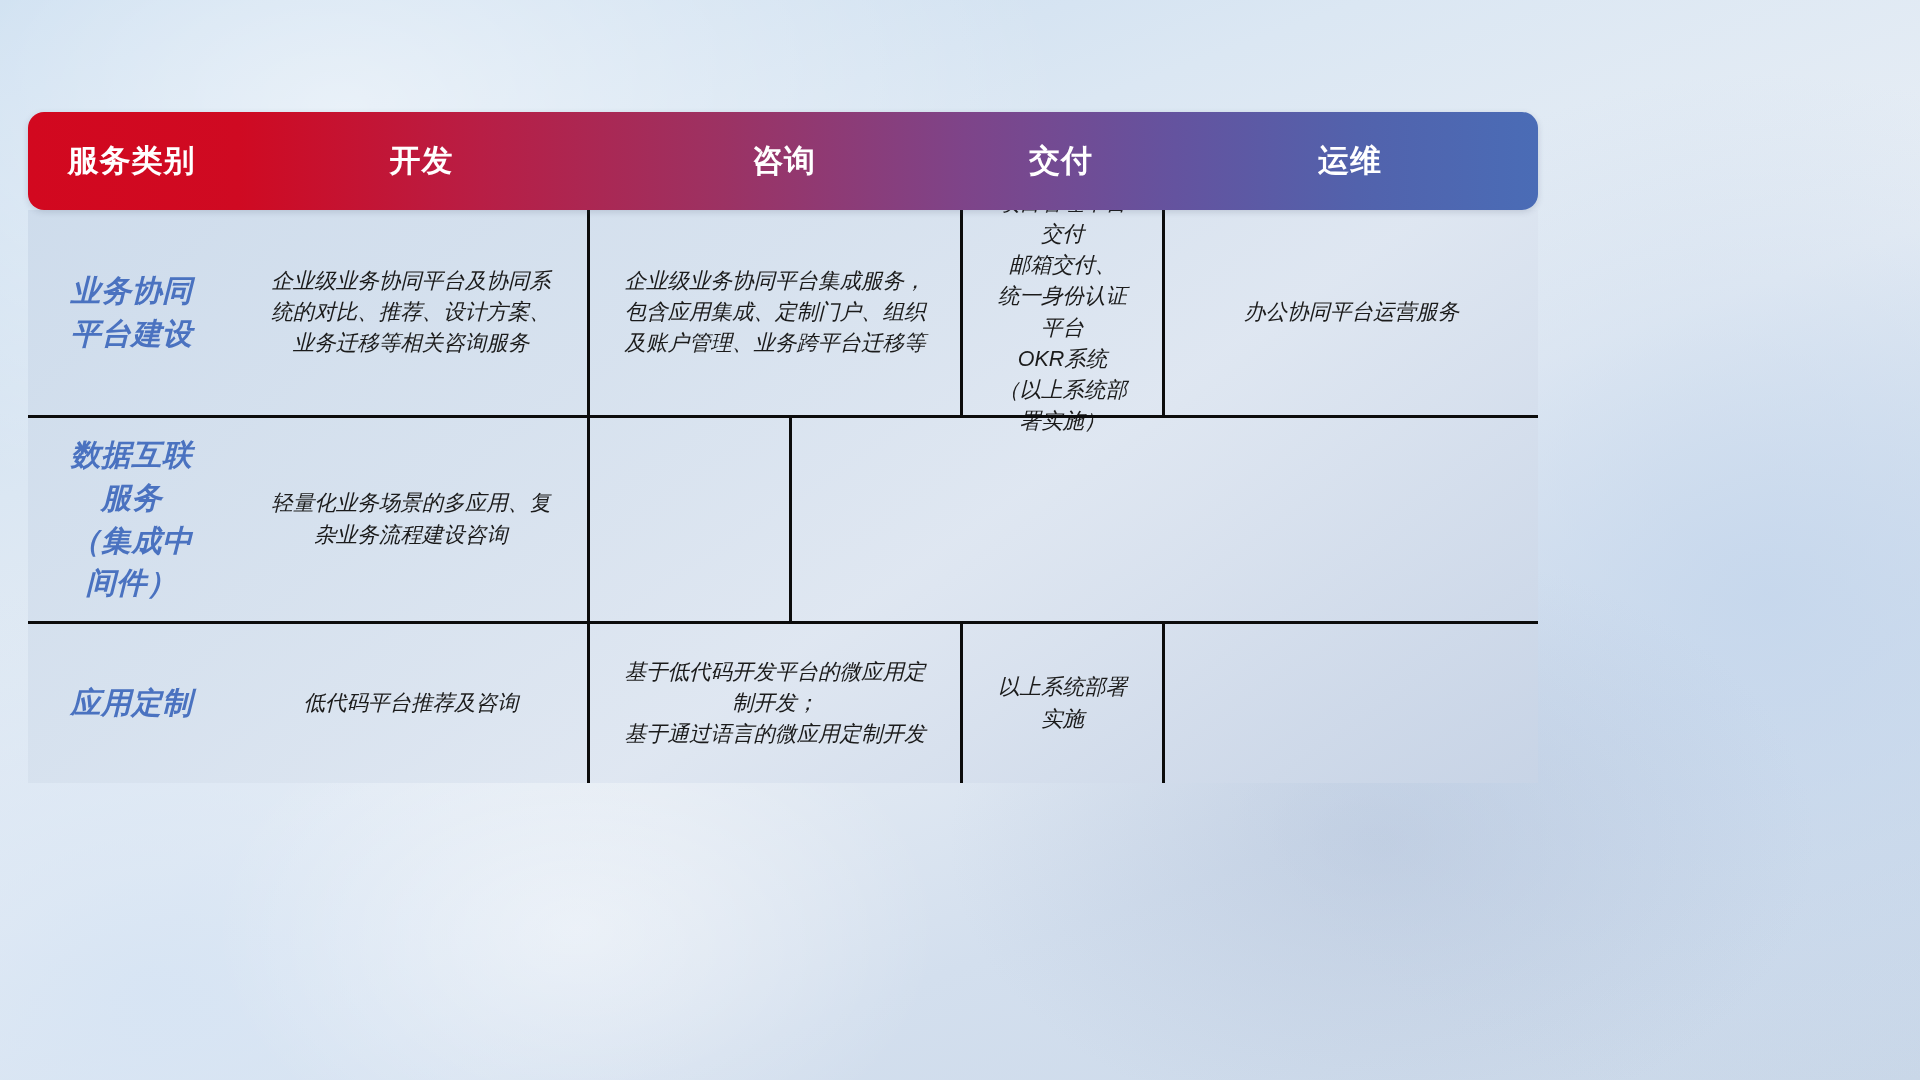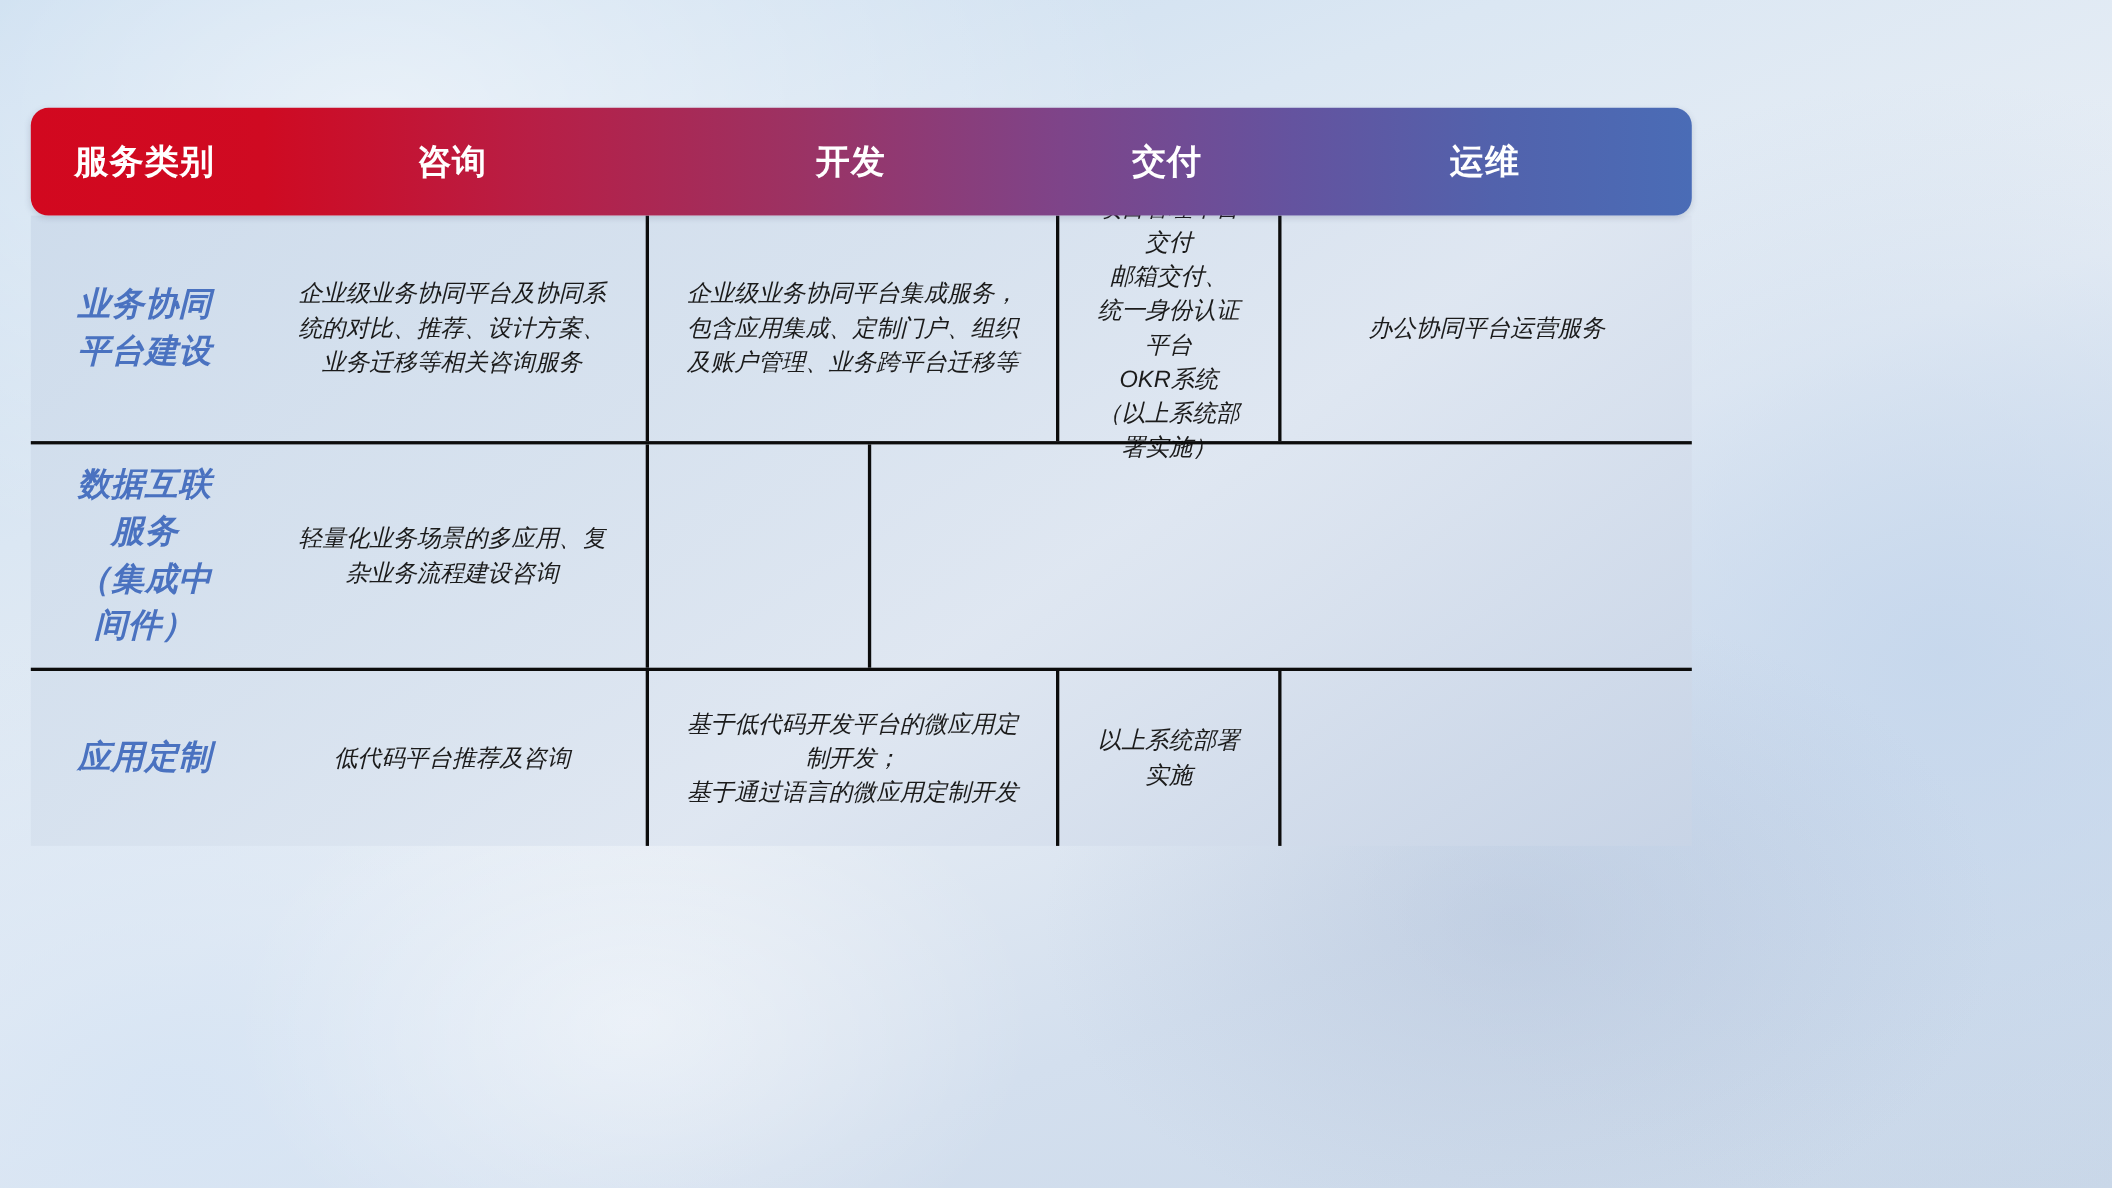--- a/index.html
+++ b/index.html
@@ -31,21 +31,21 @@
     inset: 0;
     background:
       radial-gradient(620px 420px at 72% 78%, rgba(170,185,210,0.40) 0%, rgba(170,185,210,0) 70%),
       radial-gradient(520px 360px at 30% 86%, rgba(255,255,255,0.45) 0%, rgba(255,255,255,0) 70%);
   }
 
   
   #table-wrap {
     position: absolute;
     left: 28px;
-    top: 98px;
+    top: 112px;
     width: 1510px;
     height: 662px;
   }
 
   
   .thead {
     position: relative;
     height: 98px;
     border-radius: 16px;
     background: linear-gradient(90deg,
@@ -127,22 +127,22 @@
 </style>
 </head>
 <body>
 
 <div id="bg"></div>
 
 <div id="table-wrap">
 
   <div class="thead">
     <div class="th c1">服务类别</div>
+    <div class="th c3">开发</div>
     <div class="th c2">咨询</div>
-    <div class="th c3">开发</div>
     <div class="th c4">交付</div>
     <div class="th c5">运维</div>
   </div>
 
   <div class="tbody">
 
     <div class="trow r1">
       <div class="td cat c1">业务协同
 平台建设</div>
       <div class="td c2">企业级业务协同平台及协同系

